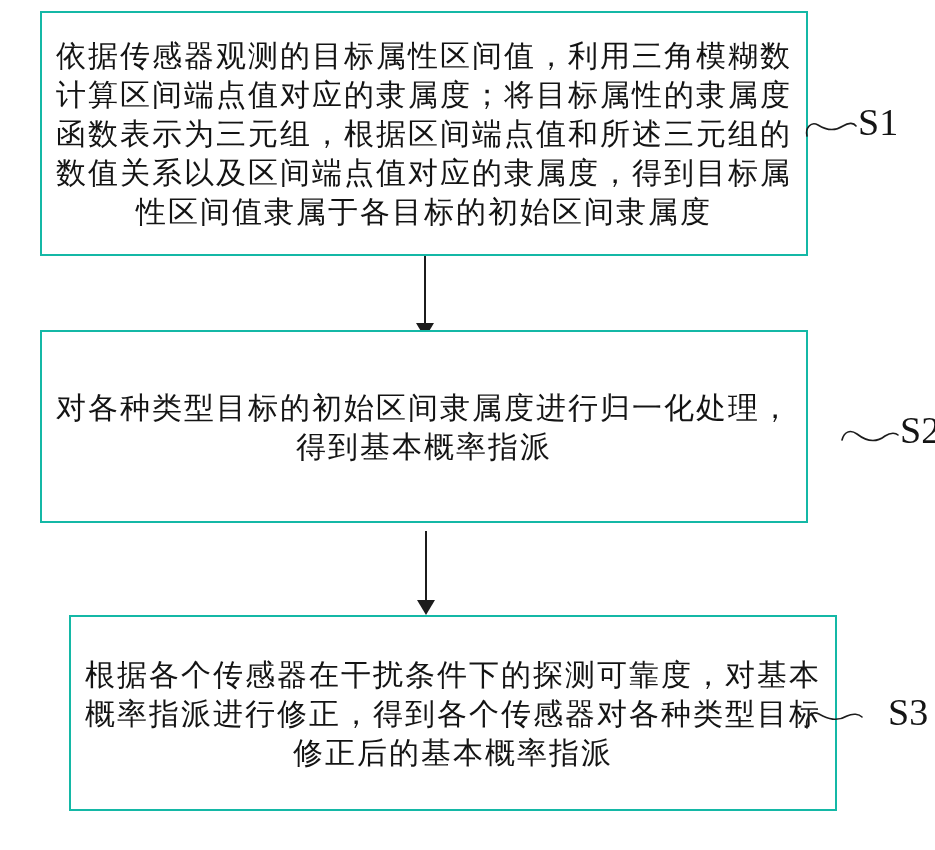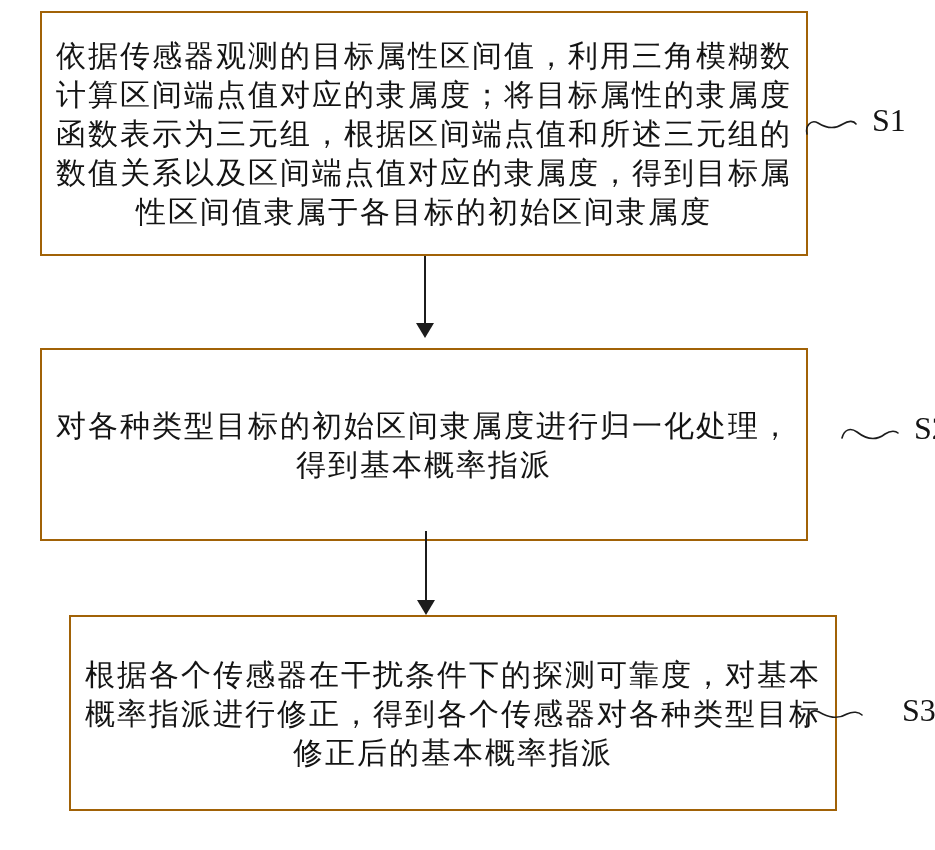--- a/index.html
+++ b/index.html
@@ -13,29 +13,29 @@
     height: 850px;
     background: #ffffff;
     font-family: "Liberation Serif", "DejaVu Serif", serif;
     overflow: hidden;
   }
   .flow-box {
     position: absolute;
     left: 40px;
     width: 768px;
     box-sizing: border-box;
-    border: 2px solid #a16207;
+    border: 2px solid #14b8a6;
     background: #ffffff;
     display: flex;
     align-items: center;
     justify-content: center;
     overflow: hidden;
   }
   .box-1 { top: 11px;  height: 245px; }
-  .box-2 { top: 348px; height: 193px; }
+  .box-2 { top: 330px; height: 193px; }
   .box-3 { top: 615px; height: 196px; margin-left: 29px; }
   .box-text {
     width: 100%;
     color: #141414;
     font-size: 30px;
     line-height: 39px;
     letter-spacing: 2px;
     text-align: center;
     white-space: pre;
   }
@@ -70,23 +70,23 @@
   }
   .ref-1 { left: 804px; top: 100px; }
   .ref-2 { left: 840px; top: 408px; justify-content: space-between; }
   .ref-3 { left: 804px; top: 690px; gap: 24px; }
   .tilde {
     display: block;
     margin-top: 14px;
   }
   .step-label {
     display: inline-block;
-    margin-left: 14px;
+    margin-left: 0;
     color: #141414;
-    font-size: 32px;
+    font-size: 38px;
     font-weight: normal;
   }
 </style>
 </head>
 <body>
 
 <div class="canvas">
 
   <div class="flow-box box-1">
     <div class="box-text">依据传感器观测的目标属性区间值，利用三角模糊数

